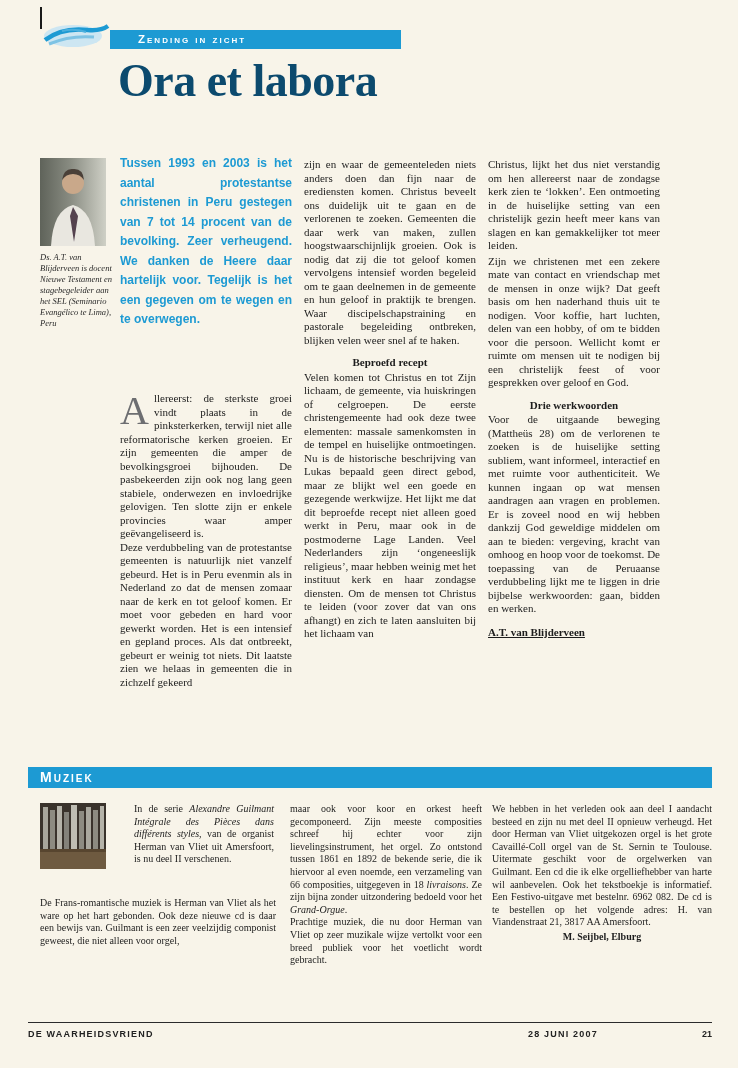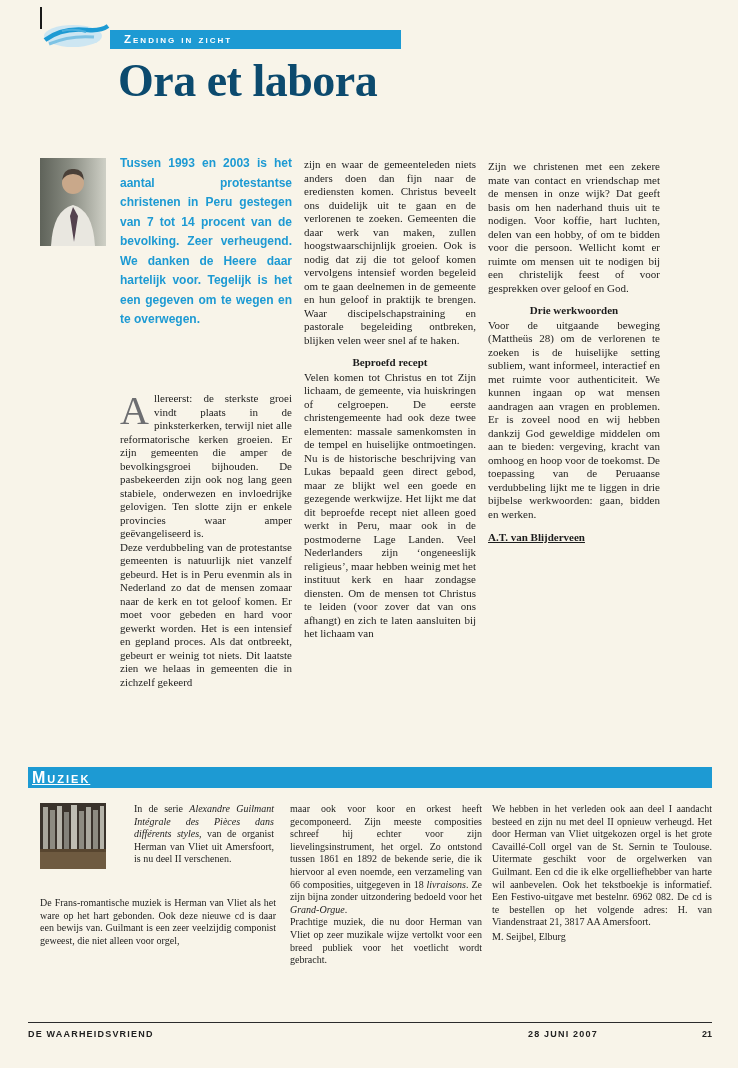--- a/index.html
+++ b/index.html
@@ -1,21 +1,21 @@
 <!DOCTYPE html>
 <html lang="nl"><head>
 <meta charset="utf-8">
 <style>
   html,body{margin:0;padding:0;background:#f8f4e9;}
   .page{position:relative;width:738px;height:1068px;background:#f8f4e9;overflow:hidden;
         font-family:"Liberation Serif",serif;color:#1d1d1d;}
   .reg-mark{position:absolute;left:40px;top:7px;width:2px;height:22px;background:#1a1a1a;}
   .logo{position:absolute;left:42px;top:22px;width:68px;height:28px;}
   .section-bar{position:absolute;left:110px;top:30px;width:291px;height:19px;background:#1d9ad3;}
-  .section-label{display:block;padding-left:14px;line-height:19px;color:#ffffff;
+  .section-label{display:block;padding-left:28px;line-height:19px;color:#ffffff;
         font-family:"Liberation Sans",sans-serif;font-weight:bold;font-size:11.5px;
         font-variant:small-caps;letter-spacing:2px;}
   .title{position:absolute;left:118px;top:54px;margin:0;font-family:"Liberation Serif",serif;
         font-weight:bold;font-size:46px;color:#0c4a6e;letter-spacing:-0.5px;}
   .portrait{position:absolute;left:40px;top:158px;width:66px;height:88px;overflow:hidden;}
   .caption{position:absolute;left:40px;top:252px;width:76px;margin:0;
         font-style:italic;font-size:8.5px;line-height:11px;color:#2a2a2a;}
   .intro{position:absolute;left:120px;top:154px;width:172px;margin:0;
         font-family:"Liberation Sans",sans-serif;font-weight:bold;font-size:12px;
         line-height:19.5px;color:#1d9ad3;text-align:justify;hyphens:auto;-webkit-hyphens:auto;}
@@ -23,33 +23,33 @@
         text-align:justify;hyphens:auto;-webkit-hyphens:auto;}
   .col1{left:120px;top:392px;}
   .col2{left:304px;}
   .col3{left:488px;}
   .col p{margin:0;}
   .col p.spaced{margin-top:2px;}
   .subhead{margin:9px 0 1px 0 !important;font-weight:bold;text-align:center;}
   .dropcap{float:left;font-size:40px;line-height:33px;padding:2px 5px 0 0;color:#6d6e71;}
   .byline{margin-top:10px !important;font-weight:bold;text-decoration:underline;}
   .muziek-bar{position:absolute;left:28px;top:767px;width:684px;height:21px;background:#1d9ad3;}
-  .muziek-label{display:block;padding-left:4px;line-height:21px;color:#ffffff;
-        font-family:"Liberation Sans",sans-serif;font-weight:bold;font-size:16px;
-        font-variant:small-caps;letter-spacing:2px;text-decoration:underline;}
+  .muziek-label{display:block;padding-left:12px;line-height:21px;color:#ffffff;
+        font-family:"Liberation Sans",sans-serif;font-weight:bold;font-size:14px;
+        font-variant:small-caps;letter-spacing:2px;}
   .organ{position:absolute;left:40px;top:803px;width:66px;height:66px;overflow:hidden;}
   .mz{position:absolute;font-size:10px;line-height:12.6px;text-align:justify;
         hyphens:auto;-webkit-hyphens:auto;}
   .mz p{margin:0;}
   .mz-c1a{left:134px;top:803px;width:140px;}
   .mz-c1b{left:40px;top:897px;width:236px;}
   .mz-c2{left:290px;top:803px;width:192px;}
   .mz-c3{left:492px;top:803px;width:220px;}
   .ital{font-style:italic;}
-  .mz-byline{text-align:left;font-weight:normal;margin-top:2px !important;}
+  .mz-byline{text-align:center;font-weight:bold;margin-top:2px !important;}
   .footer-rule{position:absolute;left:28px;top:1022px;width:684px;height:1px;background:#2b2b2b;}
   .footer-item{position:absolute;top:1029px;font-family:"Liberation Sans",sans-serif;
         font-weight:bold;font-size:9px;letter-spacing:1.2px;color:#222;text-align:center;}
   .footer-left{left:28px;}
   .footer-center{left:528px;}
   .footer-page{right:26px;letter-spacing:0;margin-left:48px;}
 </style>
 </head>
 <body>
 
@@ -82,35 +82,37 @@
         </linearGradient>
       </defs>
       <rect width="66" height="88" fill="url(#bgph)"></rect>
       <circle cx="33" cy="25" r="11" fill="#c9a88a"></circle>
       <path d="M22 22 Q 24 10 33 11 Q 43 10 44 22 Q 40 16 33 16 Q 26 16 22 22 Z" fill="#4a4038"></path>
       <path d="M11 88 Q 13 52 33 47 Q 53 52 55 88 Z" fill="#e9e7e0"></path>
       <path d="M33 49 L 38 58 L 34 84 L 30 58 Z" fill="#54424e"></path>
     </svg>
   </div>
 
+  <p class="caption">Ds. A.T. van Blijderveen is docent Nieuwe Testament en stagebegeleider aan het SEL (Seminario Evangélico te Lima), Peru</p>
 
   <p class="intro">Tussen 1993 en 2003 is het aantal protestantse christenen in Peru gestegen van 7 tot 14 procent van de bevolking. Zeer verheugend. We danken de Heere daar hartelijk voor. Tegelijk is het een gegeven om te wegen en te overwegen.</p>
 
   <div class="col col1">
     <p><span class="dropcap">A</span><span>llereerst: de sterkste groei vindt plaats in de pinksterkerken, terwijl niet alle reformatorische kerken groeien. Er zijn gemeenten die amper de bevolkingsgroei bijhouden. De pasbekeerden zijn ook nog lang geen stabiele, onderwezen en invloedrijke gelovigen. Ten slotte zijn er enkele provincies waar amper geëvangeliseerd is.</span></p>
     <p>Deze verdubbeling van de protestantse gemeenten is natuurlijk niet vanzelf gebeurd. Het is in Peru evenmin als in Nederland zo dat de mensen zomaar naar de kerk en tot geloof komen. Er moet voor gebeden en hard voor gewerkt worden. Het is een intensief en gepland proces. Als dat ontbreekt, gebeurt er weinig tot niets. Dit laatste zien we helaas in gemeenten die in zichzelf gekeerd</p>
   </div>
 
   <div class="col col2">
     <p>zijn en waar de gemeenteleden niets anders doen dan fijn naar de erediensten komen. Christus beveelt ons duidelijk uit te gaan en de verlorenen te zoeken. Gemeenten die daar werk van maken, zullen hoogstwaarschijnlijk groeien. Ook is nodig dat zij die tot geloof komen vervolgens intensief worden begeleid om te gaan deelnemen in de gemeente en hun geloof in praktijk te brengen. Waar discipelschapstraining en pastorale begeleiding ontbreken, blijken velen weer snel af te haken.</p>
     <p class="subhead">Beproefd recept</p>
     <p>Velen komen tot Christus en tot Zijn lichaam, de gemeente, via huiskringen of celgroepen. De eerste christengemeente had ook deze twee elementen: massale samenkomsten in de tempel en huiselijke ontmoetingen. Nu is de historische beschrijving van Lukas bepaald geen direct gebod, maar ze blijkt wel een goede en gezegende werkwijze. Het lijkt me dat dit beproefde recept niet alleen goed werkt in Peru, maar ook in de postmoderne Lage Landen. Veel Nederlanders zijn ‘ongeneeslijk religieus’, maar hebben weinig met het instituut kerk en haar zondagse diensten. Om de mensen tot Christus te leiden (voor zover dat van ons afhangt) en zich te laten aansluiten bij het lichaam van</p>
   </div>
 
   <div class="col col3">
+    <p>Christus, lijkt het dus niet verstandig om hen allereerst naar de zondagse kerk zien te ‘lokken’. Een ontmoeting in de huiselijke setting van een christelijk gezin heeft meer kans van slagen en kan gemakkelijker tot meer leiden.</p>
     <p class="spaced">Zijn we christenen met een zekere mate van contact en vriendschap met de mensen in onze wijk? Dat geeft basis om hen naderhand thuis uit te nodigen. Voor koffie, hart luchten, delen van een hobby, of om te bidden voor die persoon. Wellicht komt er ruimte om mensen uit te nodigen bij een christelijk feest of voor gesprekken over geloof en God.</p>
     <p class="subhead">Drie werkwoorden</p>
     <p>Voor de uitgaande beweging (Mattheüs 28) om de verlorenen te zoeken is de huiselijke setting subliem, want informeel, interactief en met ruimte voor authenticiteit. We kunnen ingaan op wat mensen aandragen aan vragen en problemen. Er is zoveel nood en wij hebben dankzij God geweldige middelen om aan te bieden: vergeving, kracht van omhoog en hoop voor de toekomst. De toepassing van de Peruaanse verdubbeling lijkt me te liggen in drie bijbelse werkwoorden: gaan, bidden en werken.</p>
     <p class="byline">A.T. van Blijderveen</p>
   </div>
 
   <div class="muziek-bar">
     <span class="muziek-label">Muziek</span>
   </div>
 

